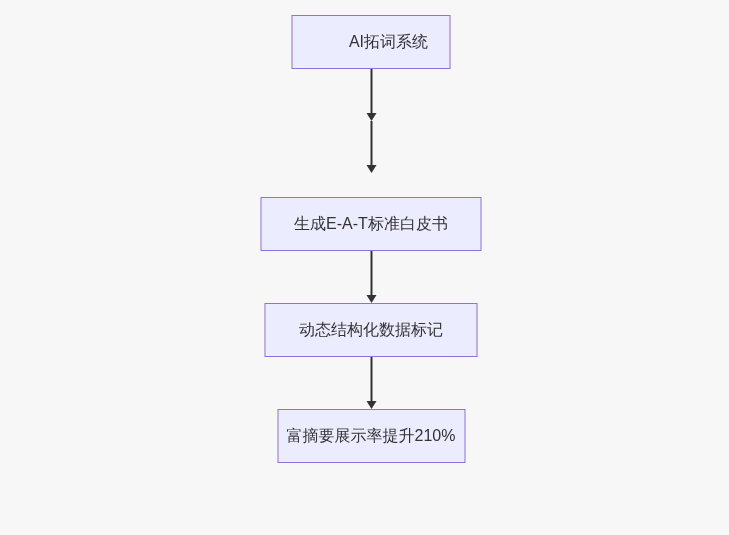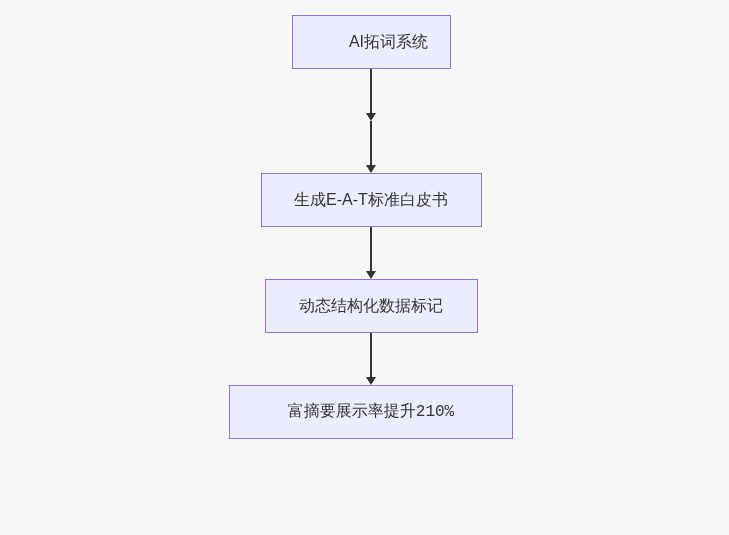--- a/index.html
+++ b/index.html
@@ -36,23 +36,23 @@
     background: var(--node-fill, #ECECFF);
     border: 1px solid var(--node-border, #9370DB);
     color: var(--text-color, #333333);
     font-size: 16px;
     line-height: 1;
     white-space: nowrap;
     text-align: center;
   }
   .node-1 { width: 159px; padding-left: 35px; }
   .node-2 { width: 191px; }
-  .node-3 { width: 221px; }
+  .node-3 { width: 221px; margin-top: 24px; }
   .node-4 { width: 213px; align-items: center; }
-  .node-5 { width: 284px; font-family: Liberation Mono, monospace; }
+  .node-5 { width: 188px; }
   .arrow {
     height: 52px;
     display: flex;
     flex-direction: column;
     align-items: center;
   }
   .arrow .arrow-line {
     flex: 1 1 auto;
     width: 2px;
     background: var(--arrow-color, #333333);

